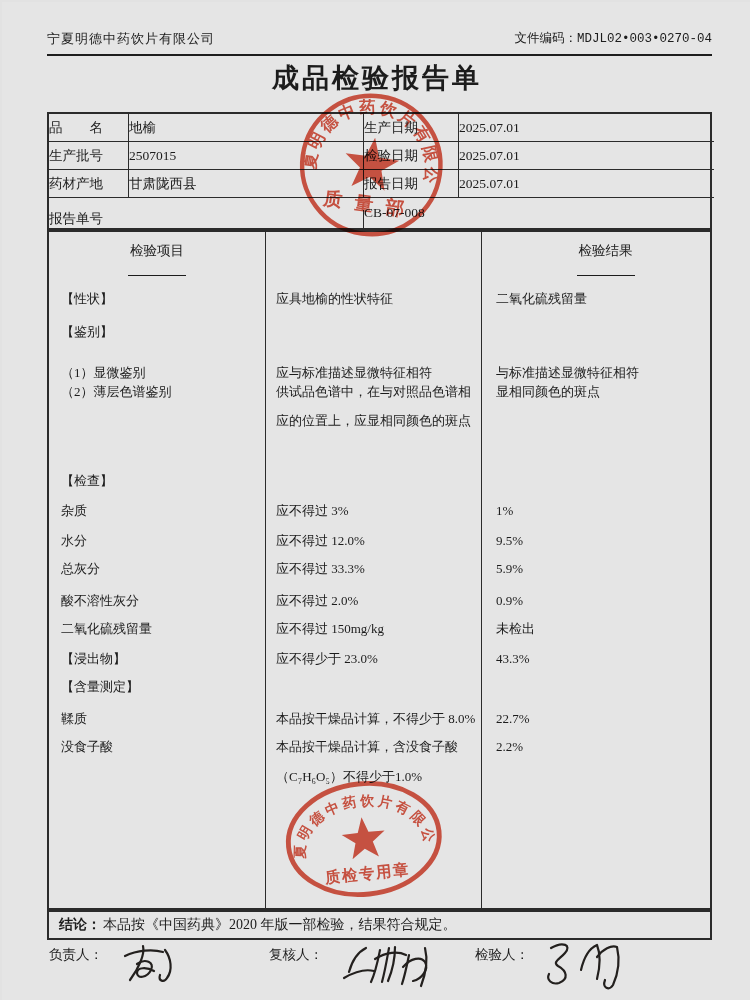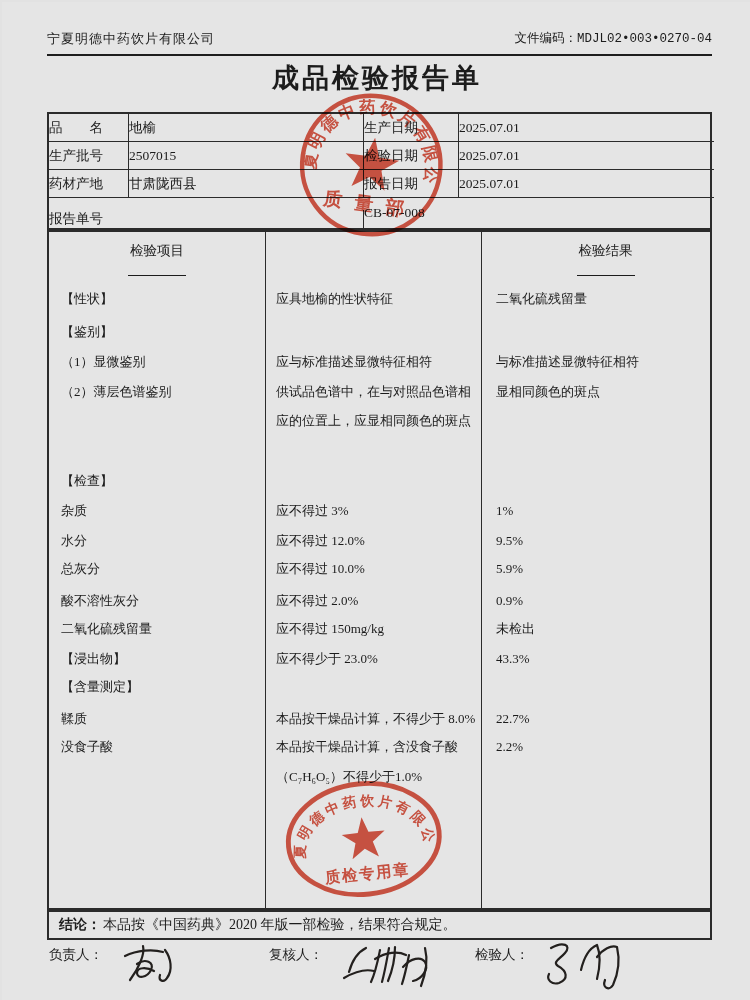--- a/index.html
+++ b/index.html
@@ -97,21 +97,21 @@
     <div class="srow" style="top:58px">
         <span class="c1">【性状】</span>
         <span class="c2">应具地榆的性状特征</span>
         <span class="c3">二氧化硫残留量</span>
       </div>
     <div class="srow" style="top:91px">
         <span class="c1">【鉴别】</span>
         <span class="c2"></span>
         <span class="c3"></span>
       </div>
-    <div class="srow" style="top:121px">
+    <div class="srow" style="top:132px">
         <span class="c1">（1）显微鉴别</span>
         <span class="c2">应与标准描述显微特征相符</span>
         <span class="c3">与标准描述显微特征相符</span>
       </div>
     <div class="srow" style="top:151px">
         <span class="c1">（2）薄层色谱鉴别</span>
         <span class="c2">供试品色谱中，在与对照品色谱相</span>
         <span class="c3">显相同颜色的斑点</span>
       </div>
     <div class="srow" style="top:180px">
@@ -129,21 +129,21 @@
         <span class="c2">应不得过 3%</span>
         <span class="c3">1%</span>
       </div>
     <div class="srow" style="top:300px">
         <span class="c1">水分</span>
         <span class="c2">应不得过 12.0%</span>
         <span class="c3">9.5%</span>
       </div>
     <div class="srow" style="top:328px">
         <span class="c1">总灰分</span>
-        <span class="c2">应不得过 10.0%</span>
+        <span class="c2">应不得过 33.3%</span>
         <span class="c3">5.9%</span>
       </div>
     <div class="srow" style="top:360px">
         <span class="c1">酸不溶性灰分</span>
         <span class="c2">应不得过 2.0%</span>
         <span class="c3">0.9%</span>
       </div>
     <div class="srow" style="top:388px">
         <span class="c1">二氧化硫残留量</span>
         <span class="c2">应不得过 150mg/kg</span>

